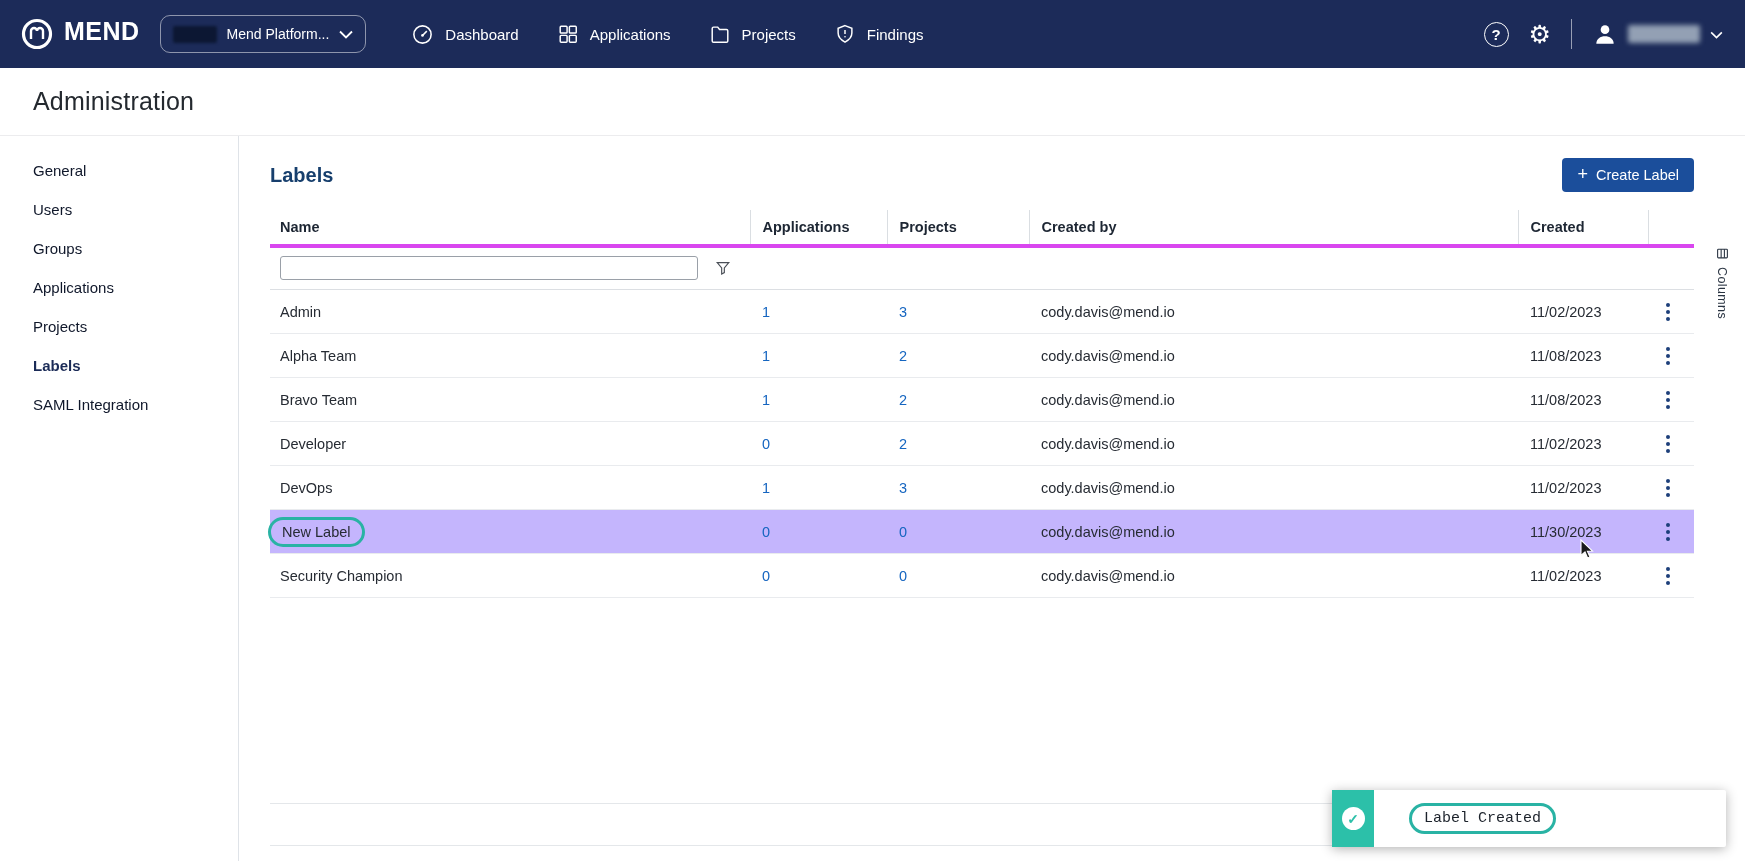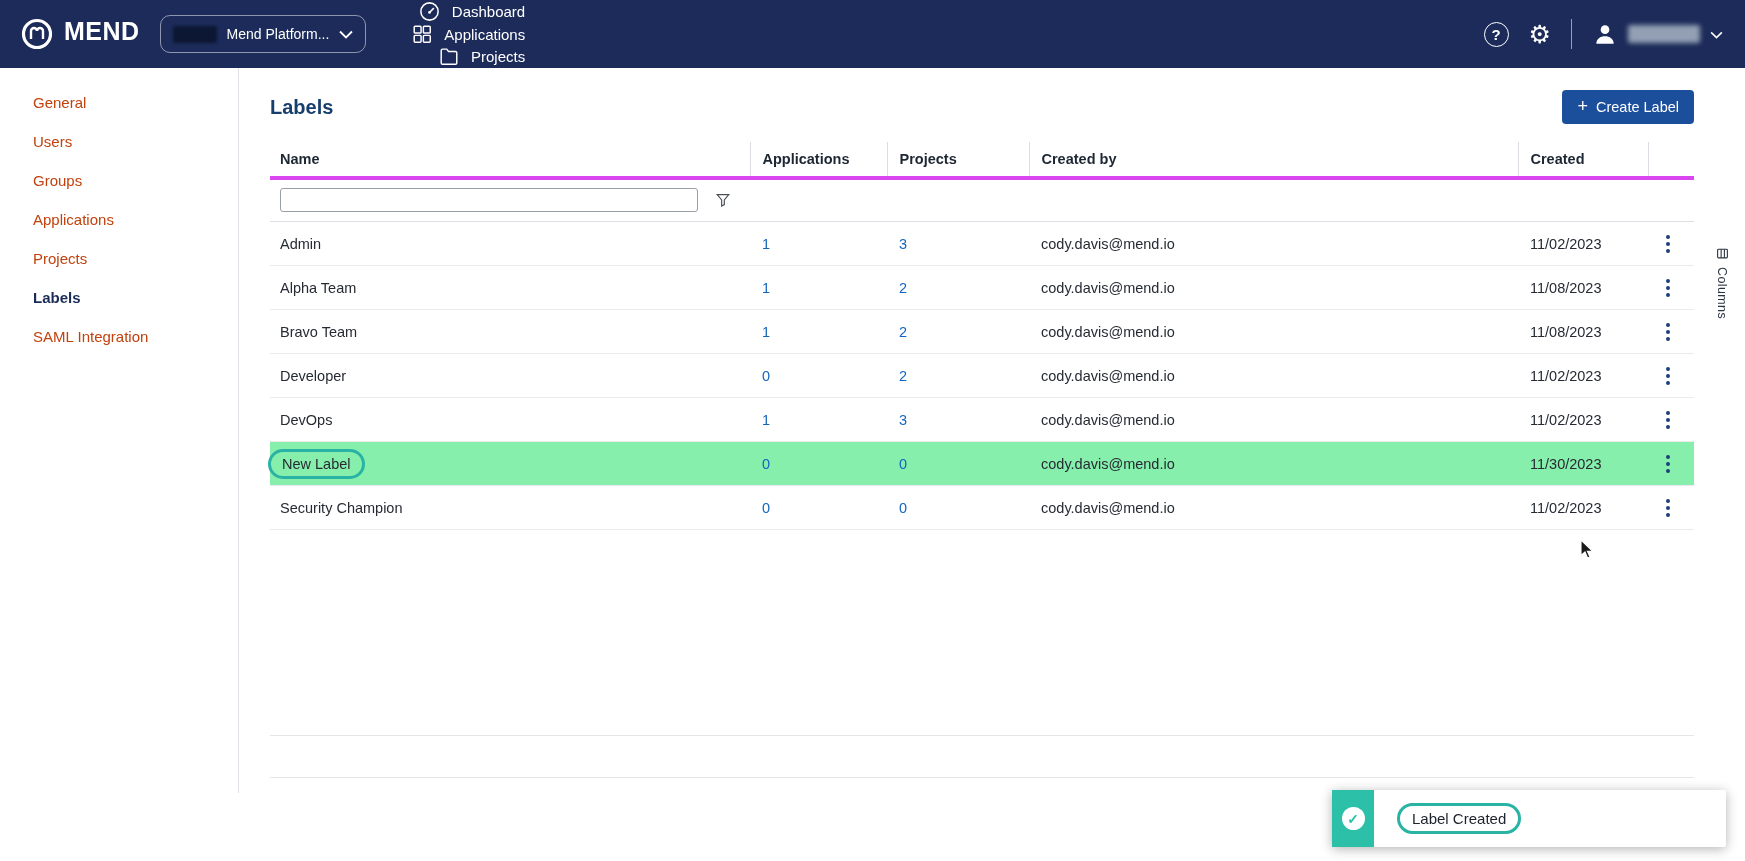--- a/index.html
+++ b/index.html
@@ -6,75 +6,75 @@
   html,body { width:1745px; height:861px; font-family:"Liberation Sans", sans-serif; background:#fff; overflow:hidden; }
   .screen { position:relative; width:1745px; height:861px; background:#fff; overflow:hidden; }
 
   
   .navbar { height:68px; background:#1c2b59; display:flex; align-items:center; color:#fff; padding:0 22px 0 20px; }
   .brand { display:flex; align-items:flex-start; gap:10px; margin-right:20px; }
   .brand-name { font-size:25px; font-weight:bold; letter-spacing:0.5px; }
   .org-select { display:flex; align-items:center; gap:10px; border:1px solid rgba(255,255,255,0.5); border-radius:10px; height:38px; padding:0 12px; min-width:198px; font-size:14px; cursor:pointer; }
   .redacted-dark { width:44px; height:17px; background:#0c1733; border-radius:2px; filter:blur(1.5px); }
   .org-select .caret { margin-left:auto; }
-  .nav-items { display:flex; align-items:flex-end; margin-left:26px; height:68px;flex-direction:column; }
+  .nav-items { display:flex; align-items:flex-start; margin-left:26px; height:68px; }
   .nav-item { display:flex; align-items:center; gap:11px; padding:0 19px; height:68px; font-size:15px; cursor:pointer; }
   .nav-right { margin-left:auto; display:flex; align-items:center; gap:20px; }
   .icon-circle { width:25px; height:25px; border:1.8px solid #fff; border-radius:50%; display:flex; align-items:center; justify-content:center; font-size:15px; font-weight:bold; cursor:pointer; }
   .gear { font-size:25px; line-height:1; cursor:pointer; }
   .nav-divider { width:1px; height:30px; background:rgba(255,255,255,0.55); }
   .user-chip { display:flex; align-items:center; gap:10px; cursor:pointer; }
   .redacted-light { width:72px; height:18px; background:#93a0b4; border-radius:2px; filter:blur(2.5px); }
 
   
   .page-header { height:68px; display:flex; align-items:center; padding-left:33px; border-bottom:1px solid #ececee; }
   .page-header h1 { font-size:25px; font-weight:400; color:#24292f; letter-spacing:0.2px; }
 
   
   .layout { display:flex; height:725px; }
   .sidebar { width:239px; border-right:1px solid #dfe3e8; padding-top:16px; flex-shrink:0; }
-  .side-item { padding:10px 10px 10px 33px; font-size:15px; color:#c2410c; cursor:pointer; margin-bottom:2px; }
+  .side-item { padding:10px 10px 10px 33px; font-size:15px; color:#0f172a; cursor:pointer; margin-bottom:2px; }
   .side-item.active { color:#1b2b57; font-weight:bold; }
 
   .main { flex:1; position:relative; padding:22px 51px 0 31px; }
   .main-head { display:flex; justify-content:space-between; align-items:center; margin-bottom:18px; }
   .main-head h2 { font-size:20px; font-weight:bold; color:#173f6d; }
   .create-btn { background:#1b4e9b; color:#fff; border:none; height:34px; padding:0 15px; border-radius:4px; font-size:14.5px; display:flex; align-items:center; gap:8px; cursor:pointer; font-family:inherit; }
   .create-btn .plus { font-size:18px; font-weight:400; margin-top:-2px; }
 
   
   .table-wrap { display:flex; flex-direction:column; height:636px; }
   table { width:1424px; border-collapse:collapse; table-layout:fixed; font-size:14.5px; }
   th { text-align:left; font-weight:bold; color:#1d2633; padding:9px 6px 9px 12px; border-bottom:4px solid #d946ef; font-size:14.5px; }
   th:first-child { padding-left:10px; }
   th:not(:first-child) { border-left:1px solid #dadee2; }
   .filter-row td { padding:8px 0 9px 10px; border-bottom:1px solid #dcdfe3; }
   .filter-cell { display:flex; align-items:center; gap:17px; }
   .filter-input { width:418px; height:24px; border:1px solid #9aa0a8; border-radius:3px; padding:0 6px; font-size:13px; font-family:inherit; }
   .filter-icon { display:flex; cursor:pointer; }
   .data-row td { height:44px; border-bottom:1px solid #e9ebee; color:#262b33; padding-left:12px; }
   .data-row td:first-child { padding-left:10px; }
-  .data-row.highlight td { background:#86efac; }
+  .data-row.highlight td { background:#c4b5fd; }
   .num-link { color:#1565c0; text-decoration:none; cursor:pointer; }
   .kebab { background:none; border:none; display:flex; flex-direction:column; gap:3px; align-items:center; cursor:pointer; padding:6px; }
   .kebab i { width:4px; height:4px; border-radius:50%; background:#1d3f7a; display:block; }
   .annotate-oval { display:inline-block; border:3px solid #29b3a4; border-radius:16px; padding:4px 11px; margin:-7px 0 -7px -12px; }
   .spacer { flex:1; }
   .table-footer { width:1424px; height:43px; border-top:1px solid #e4e7ea; border-bottom:1px solid #e4e7ea; }
 
   
   .columns-tab { position:absolute; right:16px; top:247px; display:flex; flex-direction:column; align-items:center; gap:7px; cursor:pointer; }
   .columns-tab .vtext { writing-mode:vertical-rl; font-size:12.5px; color:#2a3442; letter-spacing:0.4px; }
 
   
   .toast { position:absolute; right:19px; bottom:14px; width:394px; height:57px; background:#fff; box-shadow:0 2px 12px rgba(0,0,0,0.3); display:flex; align-items:stretch; border-radius:2px; }
   .toast-strip { width:42px; background:#2cc0a9; display:flex; align-items:center; justify-content:center; flex-shrink:0; }
   .toast-check { width:23px; height:23px; background:#fff; border-radius:50%; color:#2cc0a9; display:flex; align-items:center; justify-content:center; font-size:14px; font-weight:bold; }
   .toast-body { display:flex; align-items:center; padding-left:23px; font-size:15px; color:#1c222b; }
-  .toast-body .annotate-oval { margin:0; padding:4px 12px; }
+  .toast-body .annotate-oval { margin:12px; padding:4px 12px;font-family:Liberation Mono, monospace; }
 
   
   .cursor { position:absolute; left:1578px; top:539px; pointer-events:none; }
 </style>
 </head>
 <body>
 
 <div class="screen">
 
   <header class="navbar">
@@ -154,20 +154,23 @@
         <span class="redacted-light"></span>
         <span>
           <svg width="13" height="8" viewBox="0 0 14 9" fill="none">
               <path d="M1 1.5 L7 7.5 L13 1.5" stroke="#fff" stroke-width="1.8"></path>
             </svg>
         </span>
       </div>
     </div>
   </header>
 
+  <div class="page-header">
+    <h1>Administration</h1>
+  </div>
 
   <div class="layout">
     <aside class="sidebar">
       <div class="side-item">General</div>
       <div class="side-item">Users</div>
       <div class="side-item">Groups</div>
       <div class="side-item">Applications</div>
       <div class="side-item">Projects</div>
       <div class="side-item active">Labels</div>
       <div class="side-item">SAML Integration</div>

